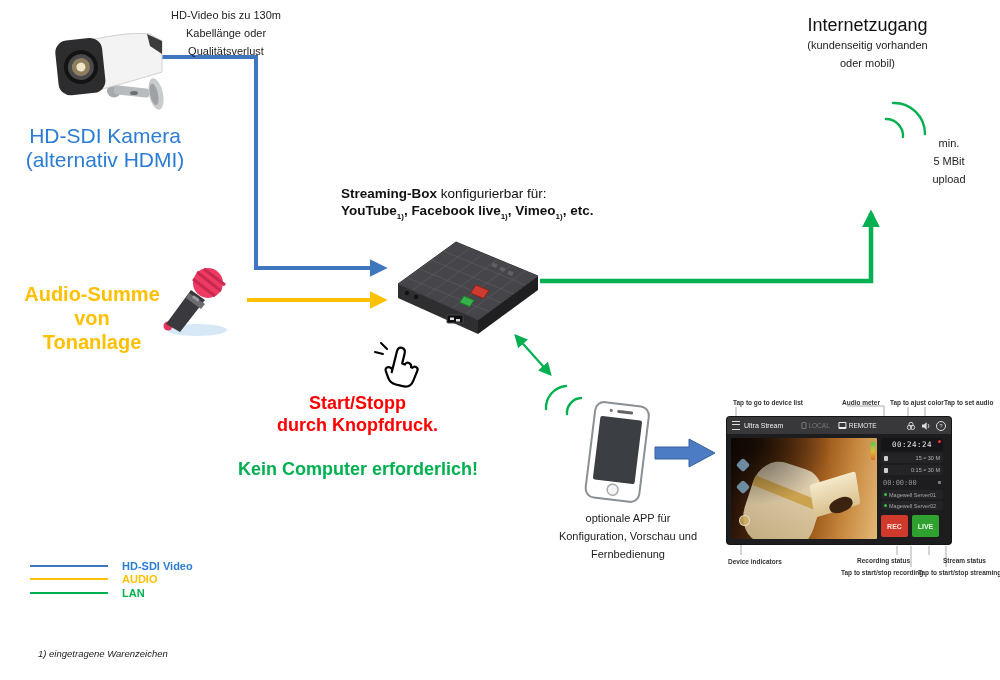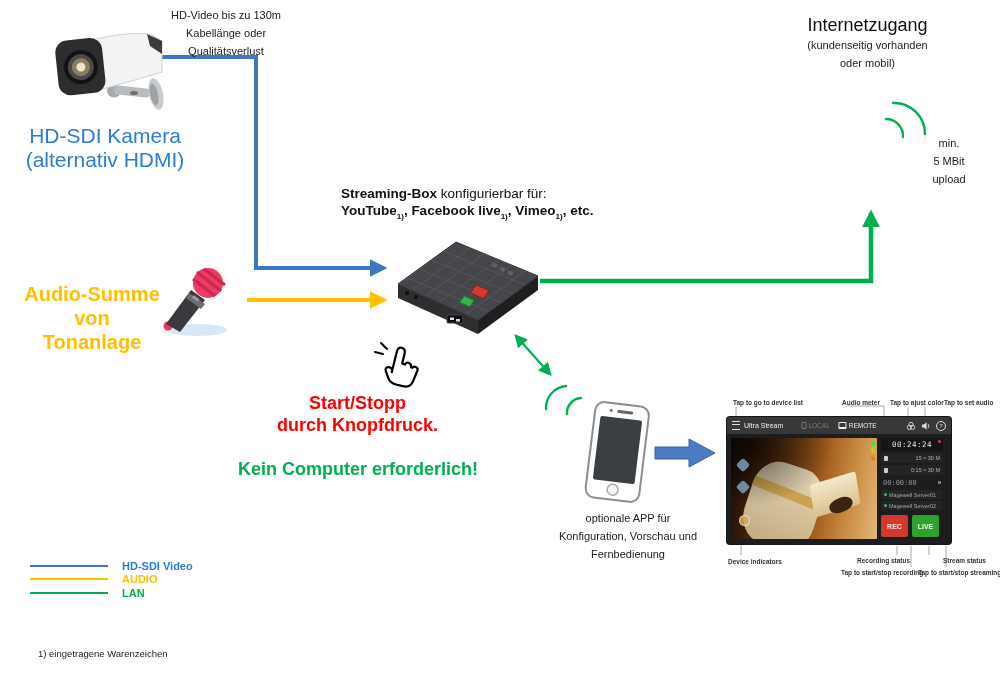--- a/index.html
+++ b/index.html
@@ -20,21 +20,21 @@
   .lte-box{width:68px;height:62px;border:3px solid #00b050;color:#00b050;
            font-size:23px;line-height:27px;text-align:center;padding-top:4px;background:#fff;}
   
   .legend{left:30px;top:559px;}
   .lg-row{display:flex;align-items:center;height:13.5px;}
   .lg-line{width:78px;height:2px;margin-right:14px;}
   .lg-label{font-size:11px;font-weight:bold;}
   .lg-video .lg-line{background:#3f76c0;} .lg-video .lg-label{color:#2b7cd3;}
   .lg-audio .lg-line{background:#ffc000;} .lg-audio .lg-label{color:#ffc000;}
   .lg-lan .lg-line{background:#00b050;}  .lg-lan .lg-label{color:#00b050;}
-  .footnote{left:38px;top:648px;font-size:9.5px;color:#222;}
+  .footnote{left:38px;top:648px;font-size:9.5px;color:#222;font-style:italic;}
   
   .app{left:727px;top:417px;width:224px;height:127px;background:#1d1d1f;border-radius:3px;
        box-shadow:0 0 0 1px #151517;}
   .app-header{position:relative;height:17px;background:#38383a;display:flex;align-items:center;
               padding:0 5px;border-radius:3px 3px 0 0;}
   .hamburger{width:8px;height:7px;display:inline-block;margin-right:4px;
              border-top:1px solid #ddd;border-bottom:1px solid #ddd;position:relative;}
   .hamburger:after{content:"";position:absolute;left:0;top:2px;width:8px;height:1px;background:#ddd;}
   .app-title{font-size:7px;color:#eee;}
   .tabs{position:absolute;left:50%;transform:translateX(-50%);display:flex;gap:9px;align-items:center;}

